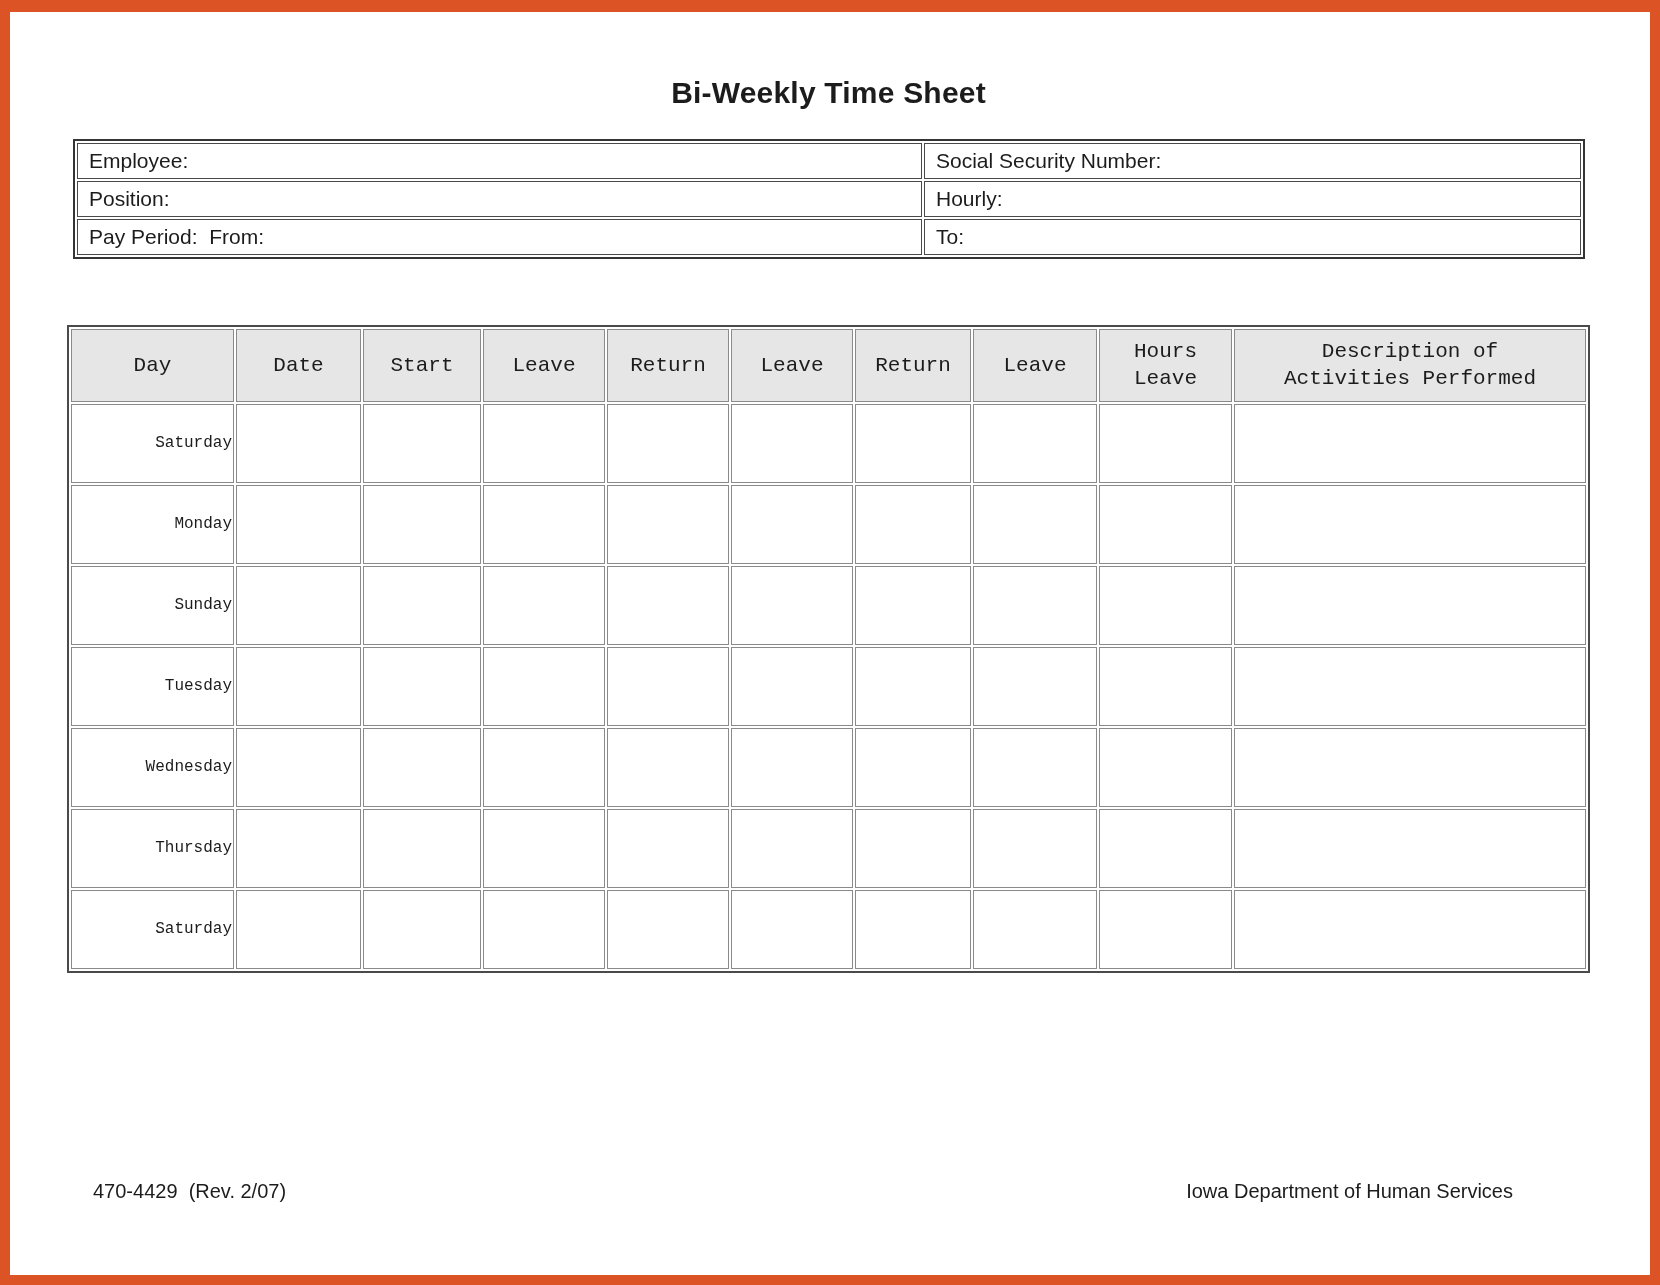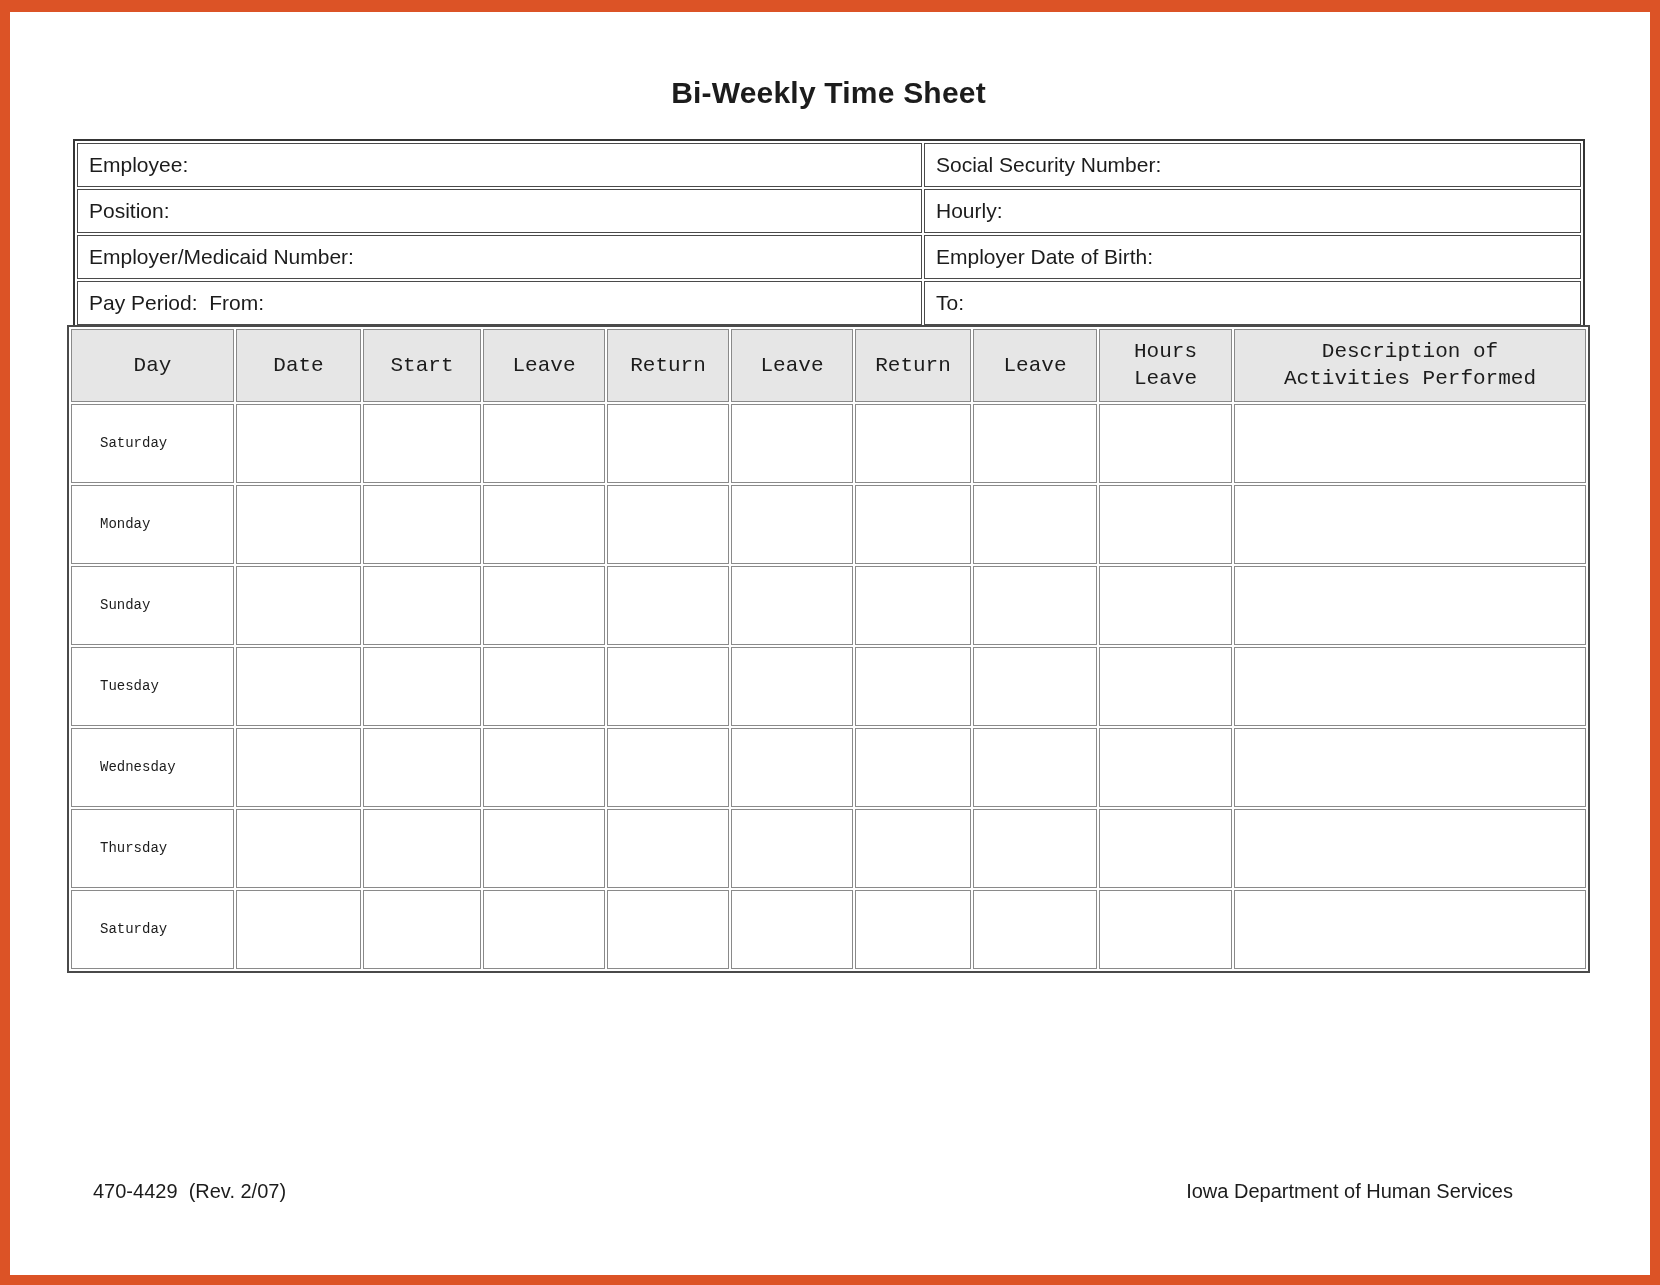--- a/index.html
+++ b/index.html
@@ -21,39 +21,39 @@
   }
   table { border-collapse:separate; border-spacing:2px; table-layout:fixed; }
   td,th { box-sizing:border-box; }
 
   
   .info-table {
     position:absolute; left:63px; top:127px; width:1512px;
     border:2px solid #353535; background:#ffffff;
   }
   .info-table td {
-    border:1px solid #4a4a4a; height:44px; font-size:21px;
+    border:1px solid #4a4a4a; height:36px; font-size:21px;
     padding:0 4px 0 11px; vertical-align:middle; white-space:pre-wrap;
   }
 
   
   .main-table {
     position:absolute; left:57px; top:313px; width:1523px;
     border:2px solid #4a4a4a; background:#ffffff;font-family:Liberation Mono, monospace;
   }
   .main-table th {
     background:var(--header-bg,#e6e6e6);
     border:1px solid #8a8a8a; height:72px;
     font-weight:normal; font-size:21px; line-height:1.3;
     vertical-align:middle; text-align:center; padding:0 6px;
   }
   .main-table th.desc { padding:8px 24px; }
   .main-table td { border:1px solid #8a8a8a; height:79px; background:#ffffff; }
   .main-table td.day {
-    font-size:14px; padding-left:28px; vertical-align:middle; text-align:left;
+    font-size:16px; padding-left:28px; vertical-align:middle; text-align:right;
   }
 
   .footer {
     position:absolute; left:68px; top:1168px; width:1420px;
     display:flex; justify-content:space-between; align-items:flex-start;
     font-size:20px; white-space:pre-wrap;margin-left:15px;
   }
 </style>
 </head>
 <body>
@@ -68,24 +68,20 @@
         <col style="width:657px">
       </colgroup>
     <tbody>
       <tr>
         <td>Employee:</td>
         <td>Social Security Number:</td>
       </tr>
       <tr>
         <td>Position:</td>
         <td>Hourly:</td>
-      </tr>
-      <tr>
-        <td>Employer/Medicaid Number:</td>
-        <td>Employer Date of Birth:</td>
       </tr>
       <tr>
         <td>Pay Period:  From:</td>
         <td>To:</td>
       </tr>
     </tbody>
   </table>
 
   <table class="main-table">
     <colgroup>

